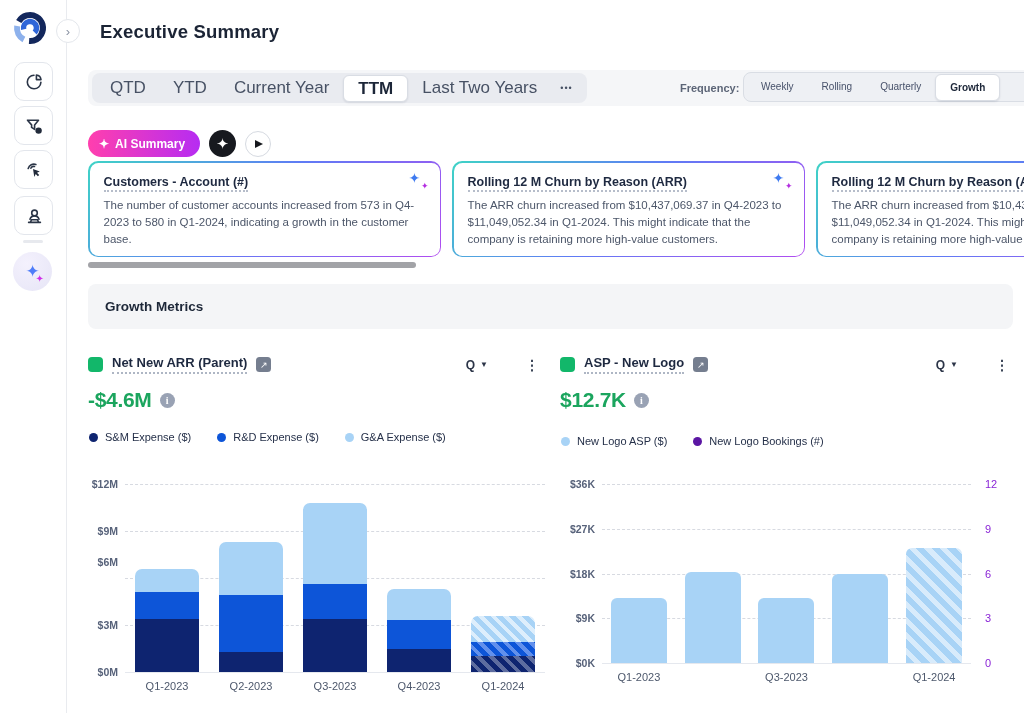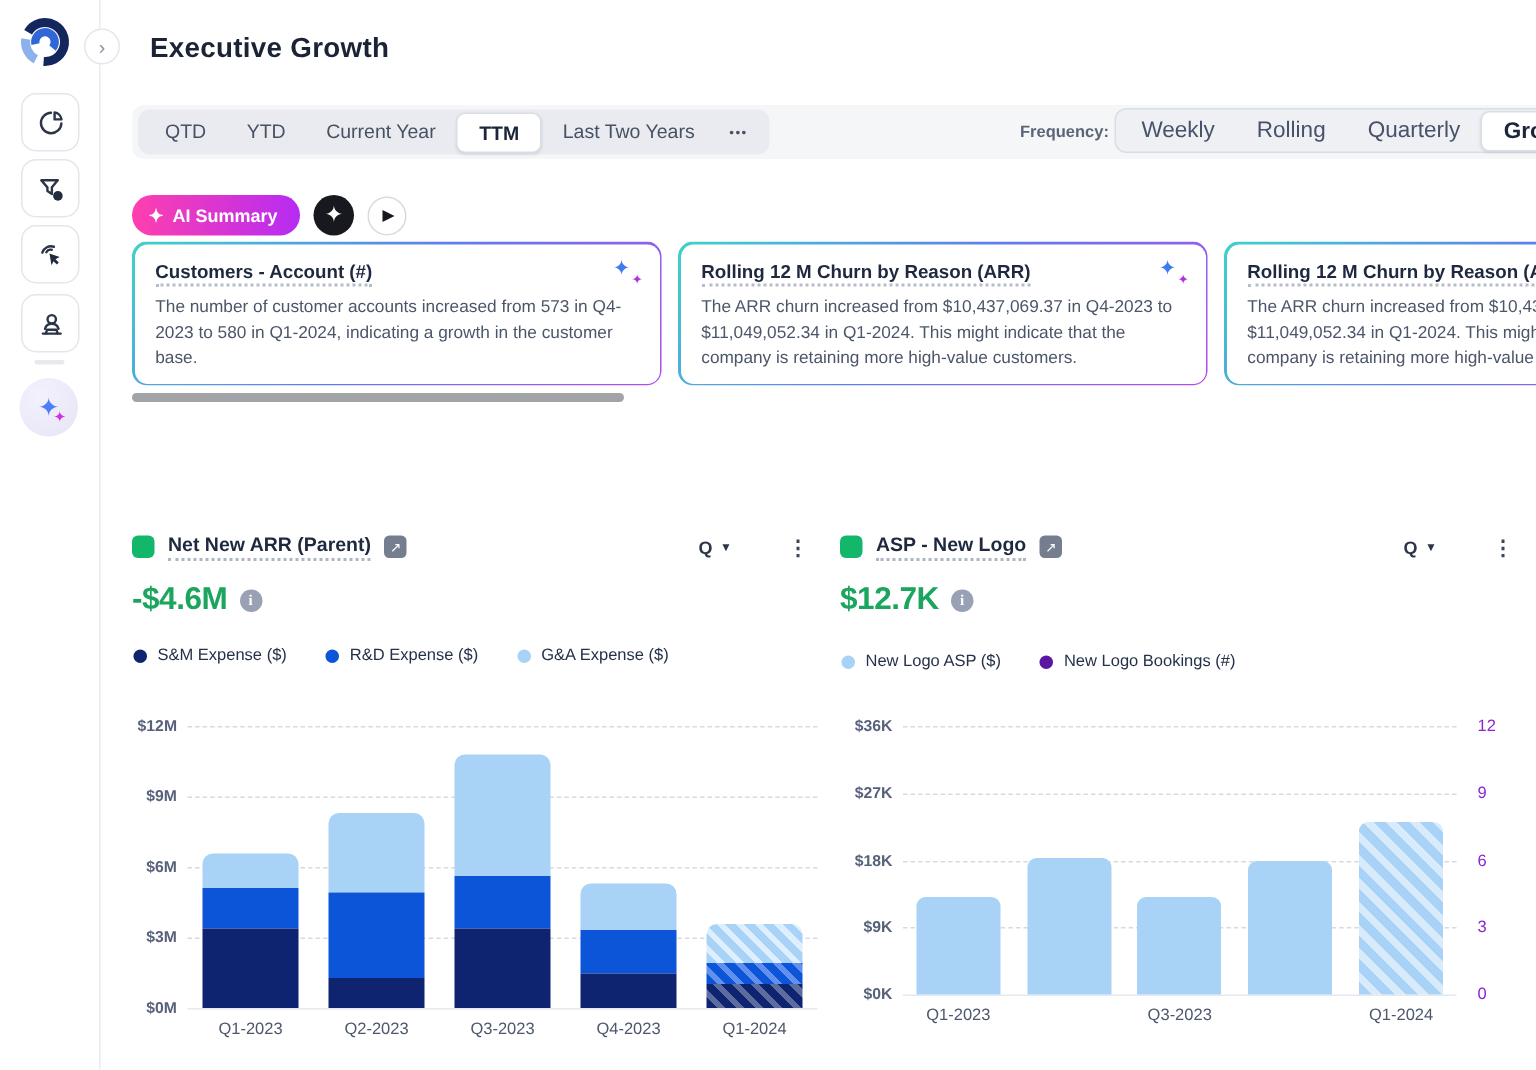--- a/index.html
+++ b/index.html
@@ -21,28 +21,28 @@
             border:1px solid #e4e7ec;color:#8b93a3;display:flex;align-items:center;justify-content:center;
             font-size:13px;line-height:1;z-index:5;}
 
   
   .page-title{position:absolute;left:100px;top:21px;font-size:18.5px;font-weight:bold;color:#1b2435;letter-spacing:.2px;}
 
   
   .filter-band{position:absolute;left:88px;top:70px;width:936px;height:36px;background:#f5f6f8;border-radius:8px 0 0 8px;}
   .period-group{position:absolute;left:4px;top:3px;height:30px;background:#e9ebf0;border-radius:8px;
                 display:flex;align-items:center;padding:0 5px;gap:1px;}
-  .ptab{padding:0 13px;height:24px;line-height:24px;font-size:13px;color:#475164;border-radius:6px;white-space:nowrap;}
+  .ptab{padding:0 13px;height:24px;line-height:24px;font-size:17px;color:#475164;border-radius:6px;white-space:nowrap;}
   .ptab.sel{background:#fff;border:1px solid #d9dde4;box-shadow:0 1px 2px rgba(20,30,60,.10);
             color:#1c2638;font-weight:bold;height:25px;line-height:25px;padding:0 14px;}
   .pmore{padding:0 9px;font-size:9px;color:#475164;letter-spacing:1px;}
   .freq-label{position:absolute;left:592px;top:0;height:36px;line-height:36px;font-size:11px;font-weight:bold;color:#5c6577;}
   .freq-group{position:absolute;left:655px;top:2px;height:30px;width:330px;background:#eef0f4;border:1px solid #d9dde4;
               border-radius:8px;display:flex;align-items:center;padding:0 3px;box-sizing:border-box;}
-  .ftab{padding:0 14px;height:24px;line-height:24px;font-size:15px;color:#47516a;white-space:nowrap;}
+  .ftab{padding:0 14px;height:24px;line-height:24px;font-size:10px;color:#47516a;white-space:nowrap;}
   .ftab.sel{background:#fff;border:1px solid #d9dde4;border-radius:6px;height:25px;line-height:25px;
             font-weight:bold;color:#1c2638;box-shadow:0 1px 2px rgba(20,30,60,.10);}
 
   
   .ai-row{position:absolute;left:88px;top:130px;display:flex;align-items:center;gap:9px;}
   .ai-pill{height:27px;border-radius:14px;background:linear-gradient(90deg,#ff3fae,#b62cf2);color:#fff;
            font-size:12px;font-weight:bold;display:flex;align-items:center;gap:6px;padding:0 15px 0 11px;}
   .ai-pill .spark{font-size:12px;line-height:1;}
   .gen-btn{width:27px;height:27px;border-radius:50%;background:#17191f;color:#fff;display:flex;
            align-items:center;justify-content:center;font-size:15px;line-height:1;}
@@ -152,21 +152,21 @@
       </svg>
     </div>
     <div class="side-divider"></div>
     <div class="ai-circle">
       <span class="s1">✦</span>
       <span class="s2">✦</span>
     </div>
   </div>
   <div class="collapse">›</div>
 
-  <div class="page-title">Executive Growth</div>
+  <div class="page-title">Executive Summary</div>
 
   <div class="filter-band">
     <div class="period-group">
       <span class="ptab">QTD</span>
       <span class="ptab">YTD</span>
       <span class="ptab">Current Year</span>
       <span class="ptab sel">TTM</span>
       <span class="ptab">Last Two Years</span>
       <span class="pmore">•••</span>
     </div>
@@ -216,20 +216,23 @@
     <div class="card">
       <div class="card-in">
         <span class="card-title">Rolling 12 M Churn by Reason (ARR)</span>
         
         <div class="card-body">The ARR churn increased from $10,437,069.37 in Q4-2023 to $11,049,052.34 in Q1-2024. This might indicate that the company is retaining more high-value customers.</div>
       </div>
     </div>
   </div>
   <div class="h-scroll"></div>
 
+  <div class="section-bar">
+    <span>Growth Metrics</span>
+  </div>
 
   <div class="chart" id="chart1">
     <div class="c-head">
       <span class="swatch"></span>
       <span class="c-title">Net New ARR (Parent)</span>
       <span class="link-ic">↗</span>
       <span class="spacer"></span>
       <span class="qsel">
         <span>Q</span>
           <span class="caret">▼</span>
@@ -251,21 +254,21 @@
       </span>
       <span class="leg-item">
         <span class="leg-dot" style="background: rgb(168, 211, 246);"></span>
         <span class="leg-label">G&amp;A Expense ($)</span>
       </span>
     </div>
     <div class="plot-wrap">
       <div class="ycol">
           <div class="yt" style="top: -6px;">$12M</div>
           <div class="yt" style="top: 41px;">$9M</div>
-          <div class="yt" style="top: 88px; text-align: center;">$6M</div>
+          <div class="yt" style="top: 72px; text-align: center;">$6M</div>
           <div class="yt" style="top: 135px;">$3M</div>
           <div class="yt" style="top: 182px;">$0M</div>
         </div>
       <div class="plot">
           <div class="grid" style="top: 0px;"></div>
           <div class="grid" style="top: 47px;"></div>
           <div class="grid" style="top: 94px;"></div>
           <div class="grid" style="top: 141px;"></div>
           <div class="slots">
             <div class="slot">

